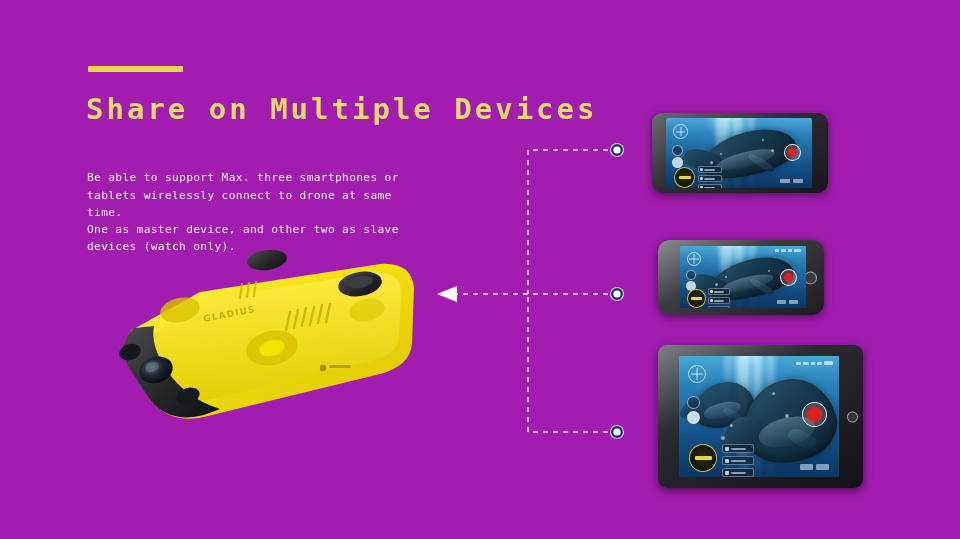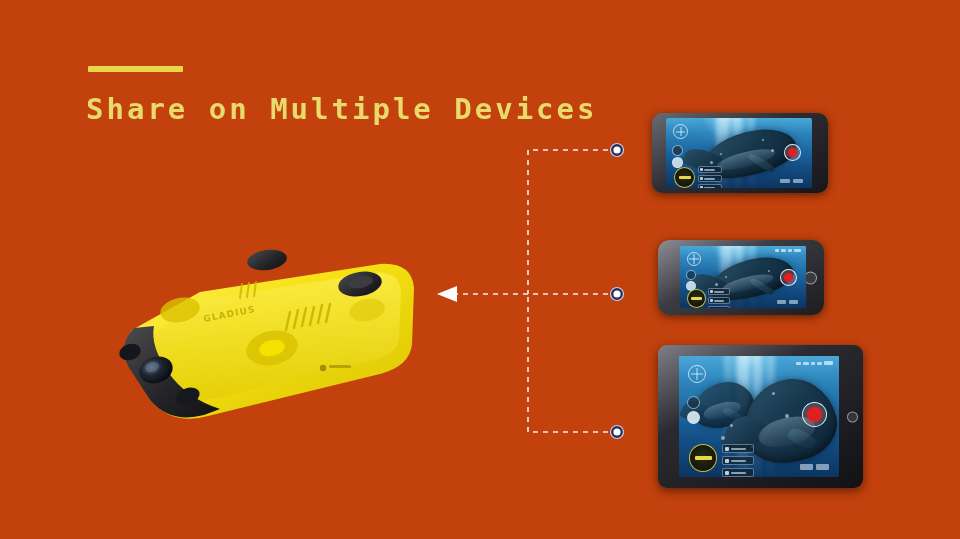--- a/index.html
+++ b/index.html
@@ -3,21 +3,21 @@
 <meta charset="utf-8">
 <style>
   html,body{margin:0;padding:0;}
   body{
     width:960px;height:539px;
     background:#10134a;
     font-family:"DejaVu Sans Mono", monospace;
     overflow:hidden;
     position:relative;
   }
-  .stage{position:absolute;inset:0;background:#c2410c;overflow:hidden;}
+  .stage{position:absolute;inset:0;background:#a21caf;overflow:hidden;}
 
   
   .accent-bar{
     position:absolute;left:88px;top:66px;width:95px;height:6px;
     background:#e6d74b;border-radius:1px;
   }
   .page-title{
     position:absolute;left:86px;top:92px;
     color:#e9da6c;font-size:29px;letter-spacing:3.0px;
     font-weight:700;white-space:nowrap;
@@ -135,20 +135,24 @@
 </style>
 </head>
 <body>
 
 <div class="stage">
 
   <div class="accent-bar"></div>
 
   <div class="page-title">Share on Multiple Devices</div>
 
+  <div class="body-copy">
+    <span>Be able to support Max. three smartphones or tablets wirelessly connect to drone at same time.</span>
+    <span class="para2">One as master device, and other two as slave devices (watch only).</span>
+  </div>
 
   <svg class="connector" viewBox="0 0 960 539">
     <g stroke="#ffffff" stroke-width="1.6" stroke-dasharray="5 5" fill="none" opacity="0.92">
 
       <path d="M608 150 H528 V294"></path>
 
       <path d="M608 432 H528 V294"></path>
 
       <path d="M608 294 H456"></path>
     </g>

